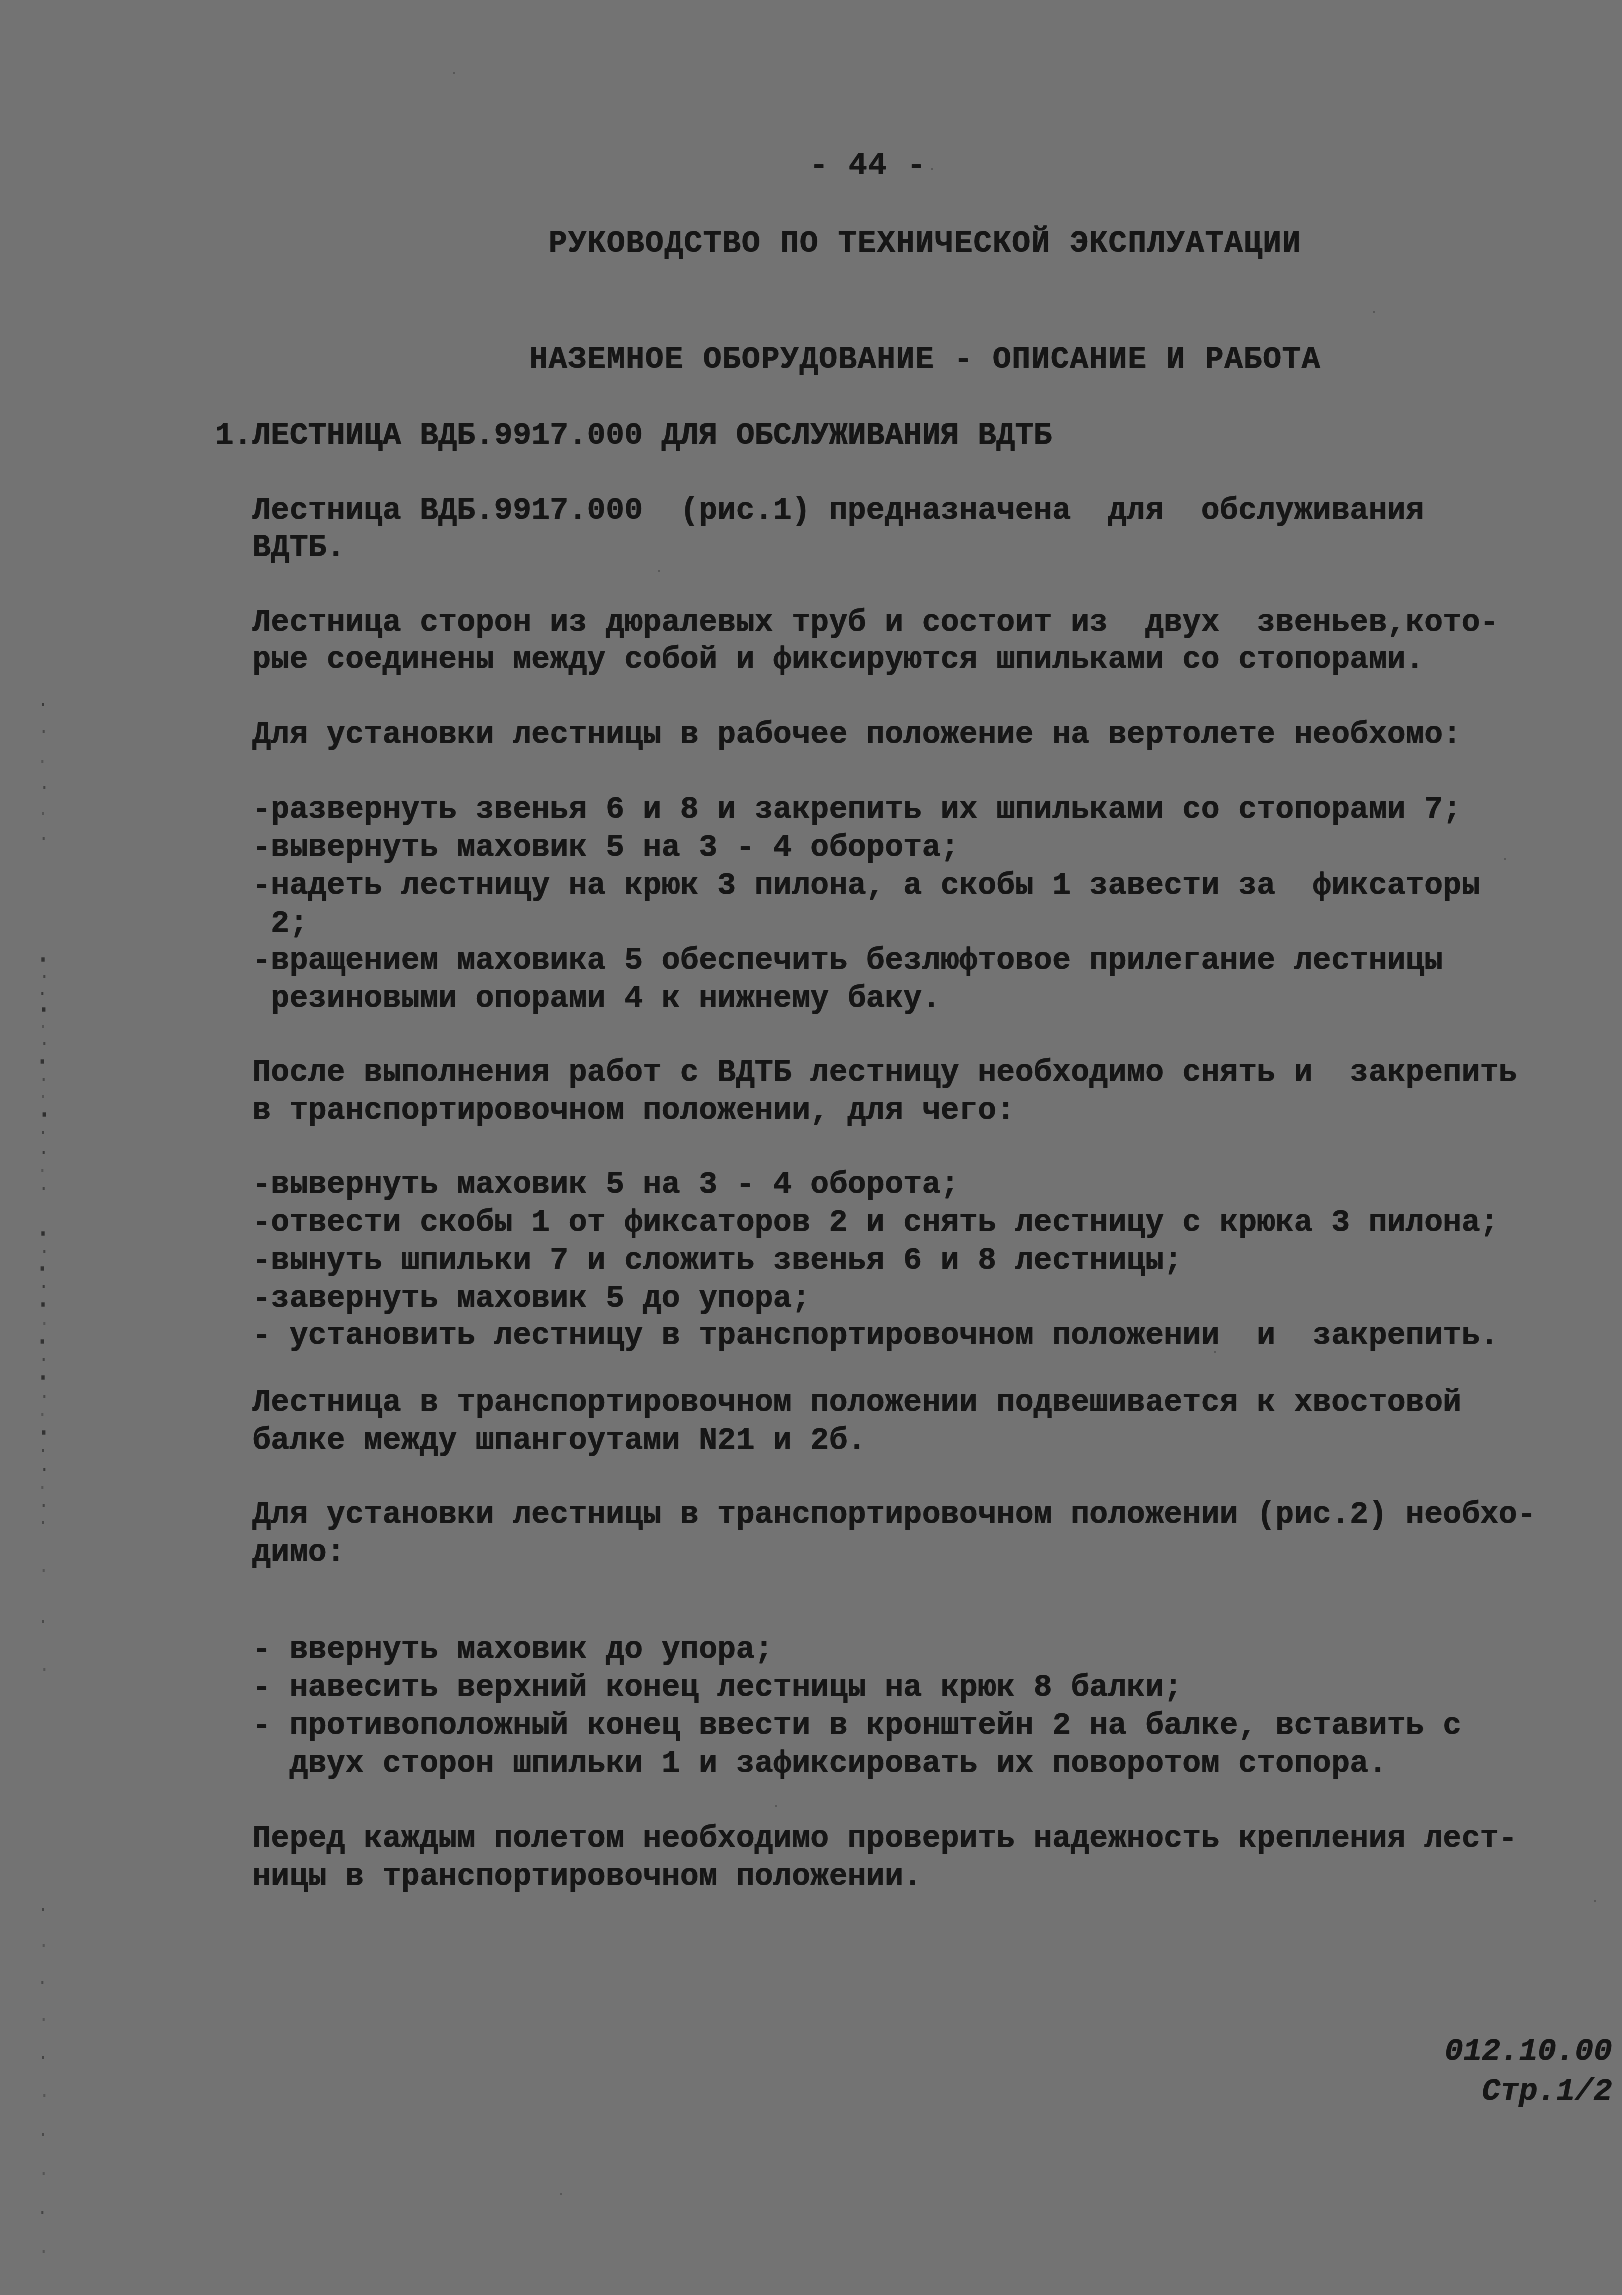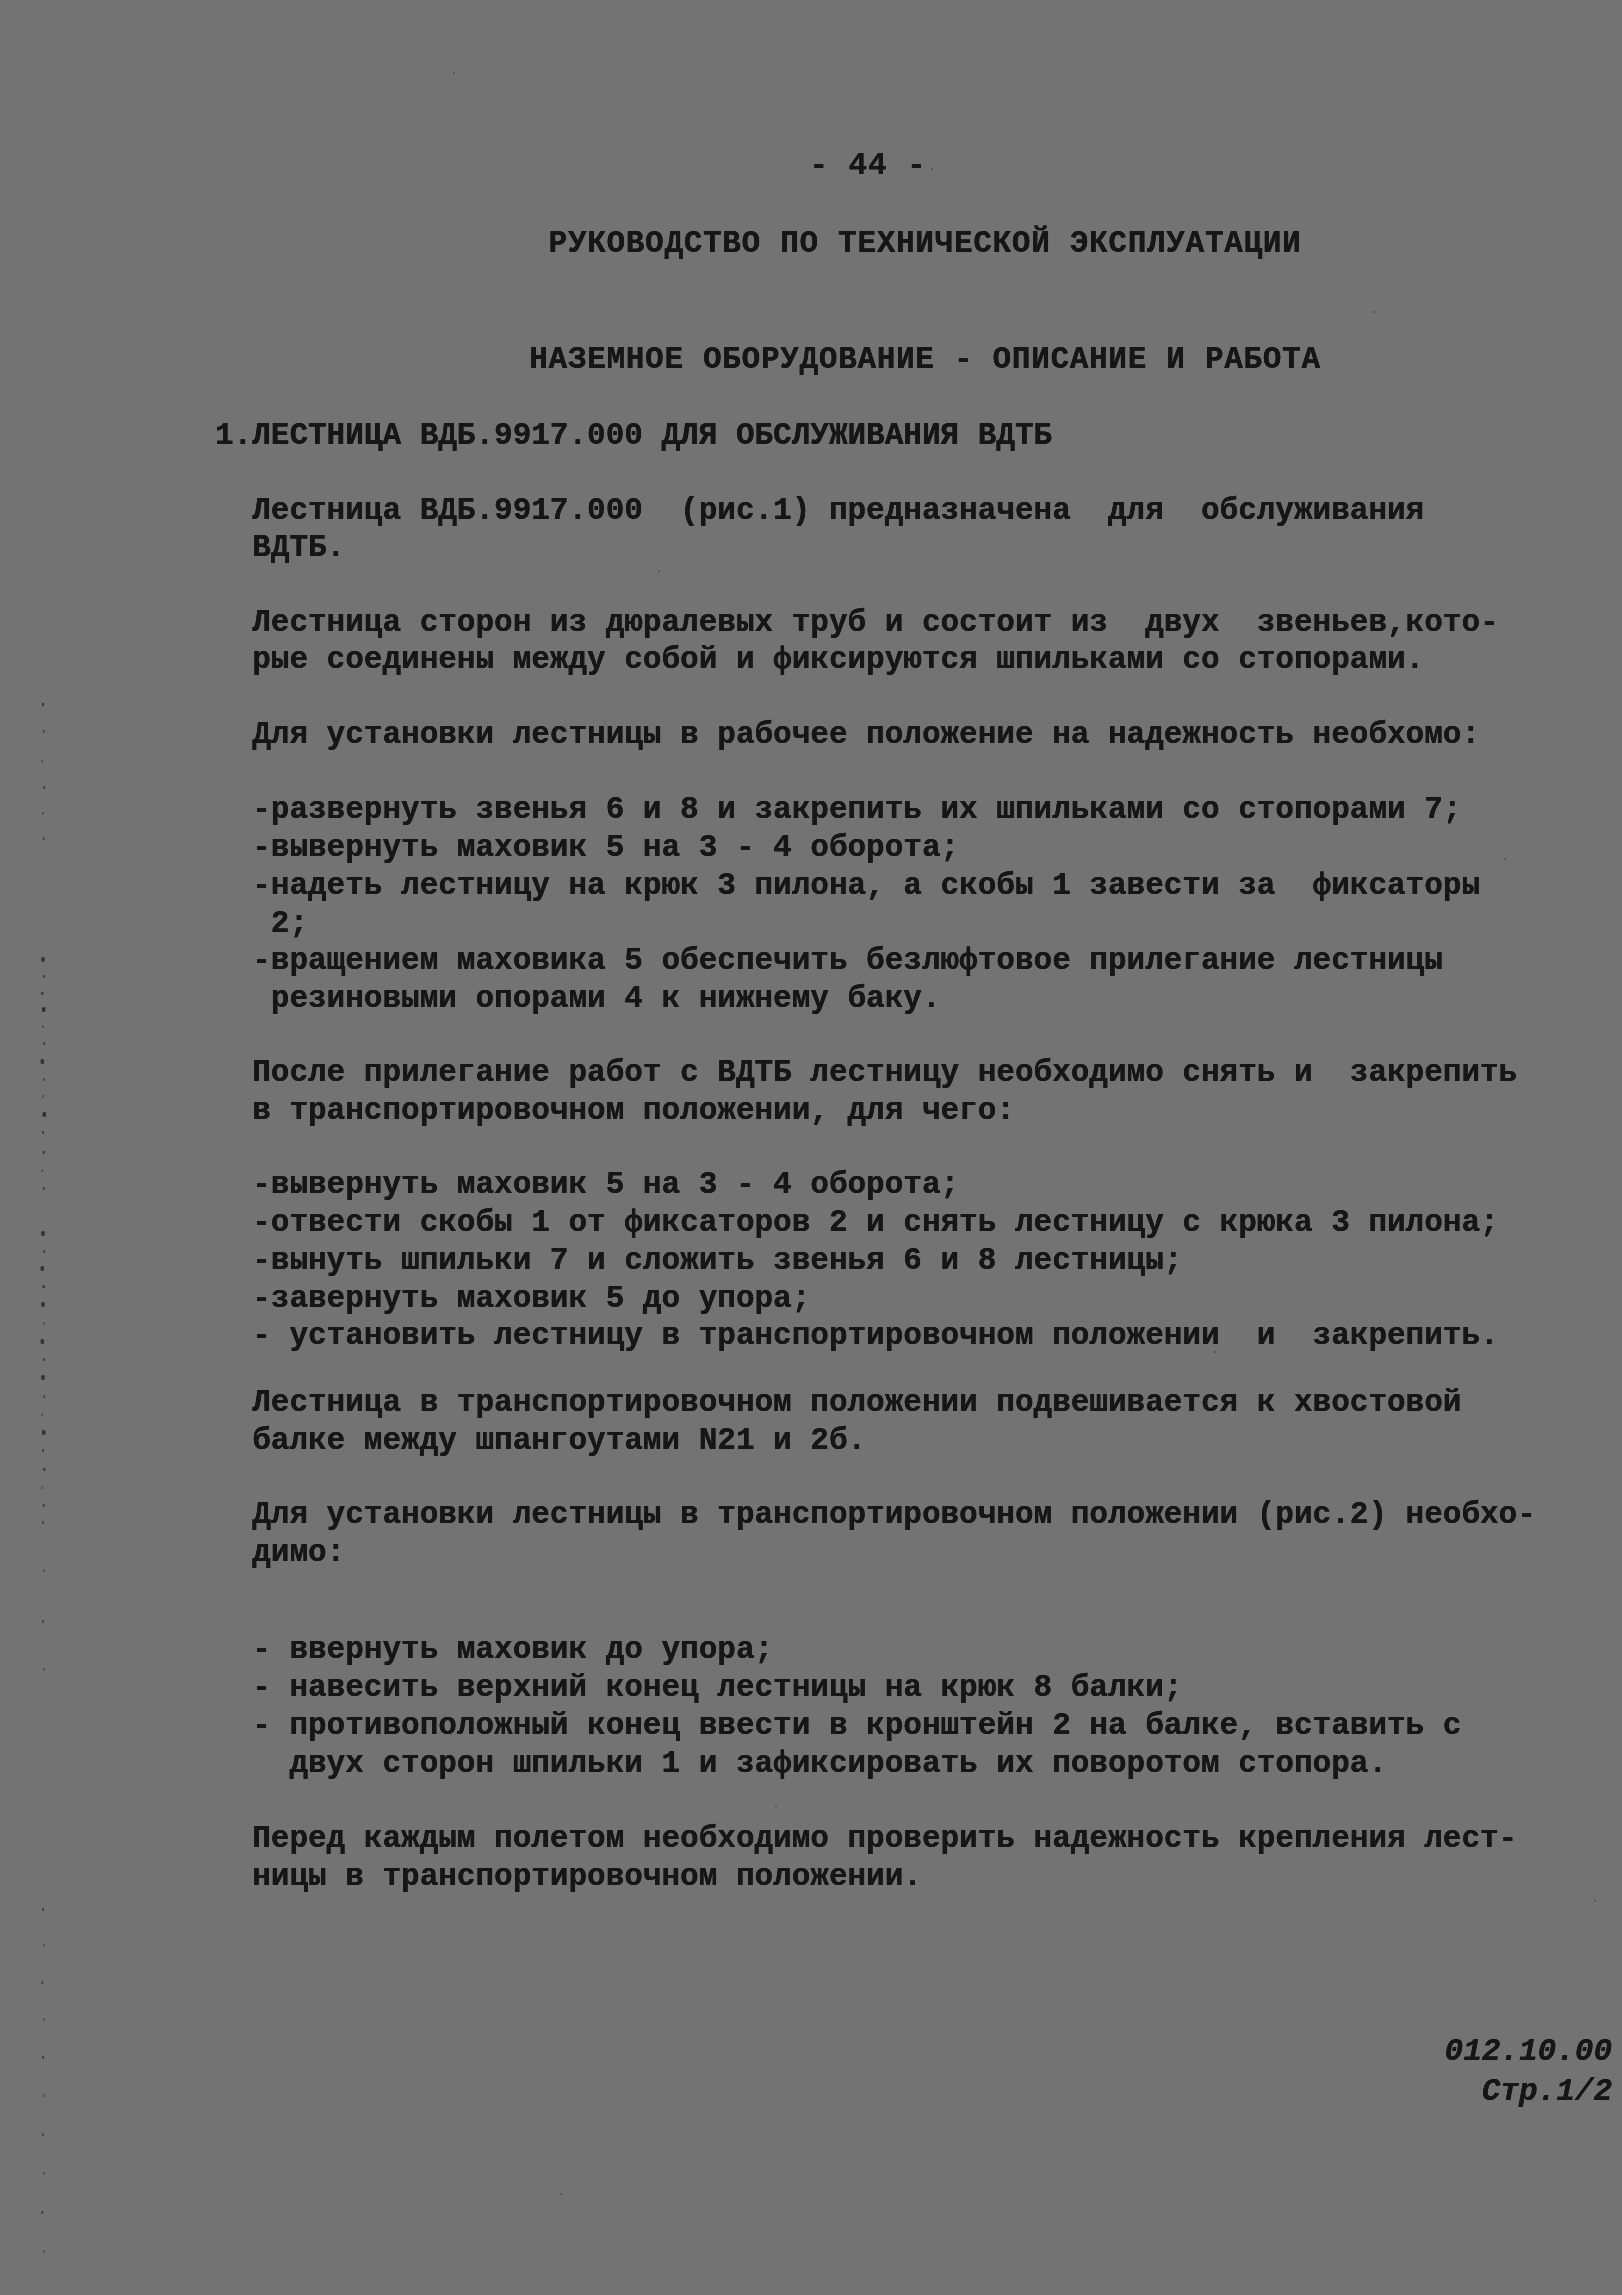--- a/index.html
+++ b/index.html
@@ -91,30 +91,30 @@
   <div class="line center" style="top:341px">НАЗЕМНОЕ ОБОРУДОВАНИЕ - ОПИСАНИЕ И РАБОТА</div>
 
   <div class="line" style="top:417px">1.ЛЕСТНИЦА ВДБ.9917.000 ДЛЯ ОБСЛУЖИВАНИЯ ВДТБ</div>
 
   <div class="line" style="top:492px">  Лестница ВДБ.9917.000  (рис.1) предназначена  для  обслуживания</div>
   <div class="line" style="top:529px">  ВДТБ.</div>
 
   <div class="line" style="top:604px">  Лестница сторон из дюралевых труб и состоит из  двух  звеньев,кото-</div>
   <div class="line" style="top:641px">  рые соединены между собой и фиксируются шпильками со стопорами.</div>
 
-  <div class="line" style="top:716px">  Для установки лестницы в рабочее положение на надежность необхомо:</div>
+  <div class="line" style="top:716px">  Для установки лестницы в рабочее положение на вертолете необхомо:</div>
 
   <div class="line" style="top:791px">  -развернуть звенья 6 и 8 и закрепить их шпильками со стопорами 7;</div>
   <div class="line" style="top:829px">  -вывернуть маховик 5 на 3 - 4 оборота;</div>
   <div class="line" style="top:867px">  -надеть лестницу на крюк 3 пилона, а скобы 1 завести за  фиксаторы</div>
   <div class="line" style="top:905px">   2;</div>
   <div class="line" style="top:942px">  -вращением маховика 5 обеспечить безлюфтовое прилегание лестницы</div>
   <div class="line" style="top:980px">   резиновыми опорами 4 к нижнему баку.</div>
 
-  <div class="line" style="top:1054px">  После прилегание работ с ВДТБ лестницу необходимо снять и  закрепить</div>
+  <div class="line" style="top:1054px">  После выполнения работ с ВДТБ лестницу необходимо снять и  закрепить</div>
   <div class="line" style="top:1092px">  в транспортировочном положении, для чего:</div>
 
   <div class="line" style="top:1166px">  -вывернуть маховик 5 на 3 - 4 оборота;</div>
   <div class="line" style="top:1204px">  -отвести скобы 1 от фиксаторов 2 и снять лестницу с крюка 3 пилона;</div>
   <div class="line" style="top:1242px">  -вынуть шпильки 7 и сложить звенья 6 и 8 лестницы;</div>
   <div class="line" style="top:1280px">  -завернуть маховик 5 до упора;</div>
   <div class="line" style="top:1317px">  - установить лестницу в транспортировочном положении  и  закрепить.</div>
 
   <div class="line" style="top:1384px">  Лестница в транспортировочном положении подвешивается к хвостовой</div>
   <div class="line" style="top:1422px">  балке между шпангоутами N21 и 2б.</div>

